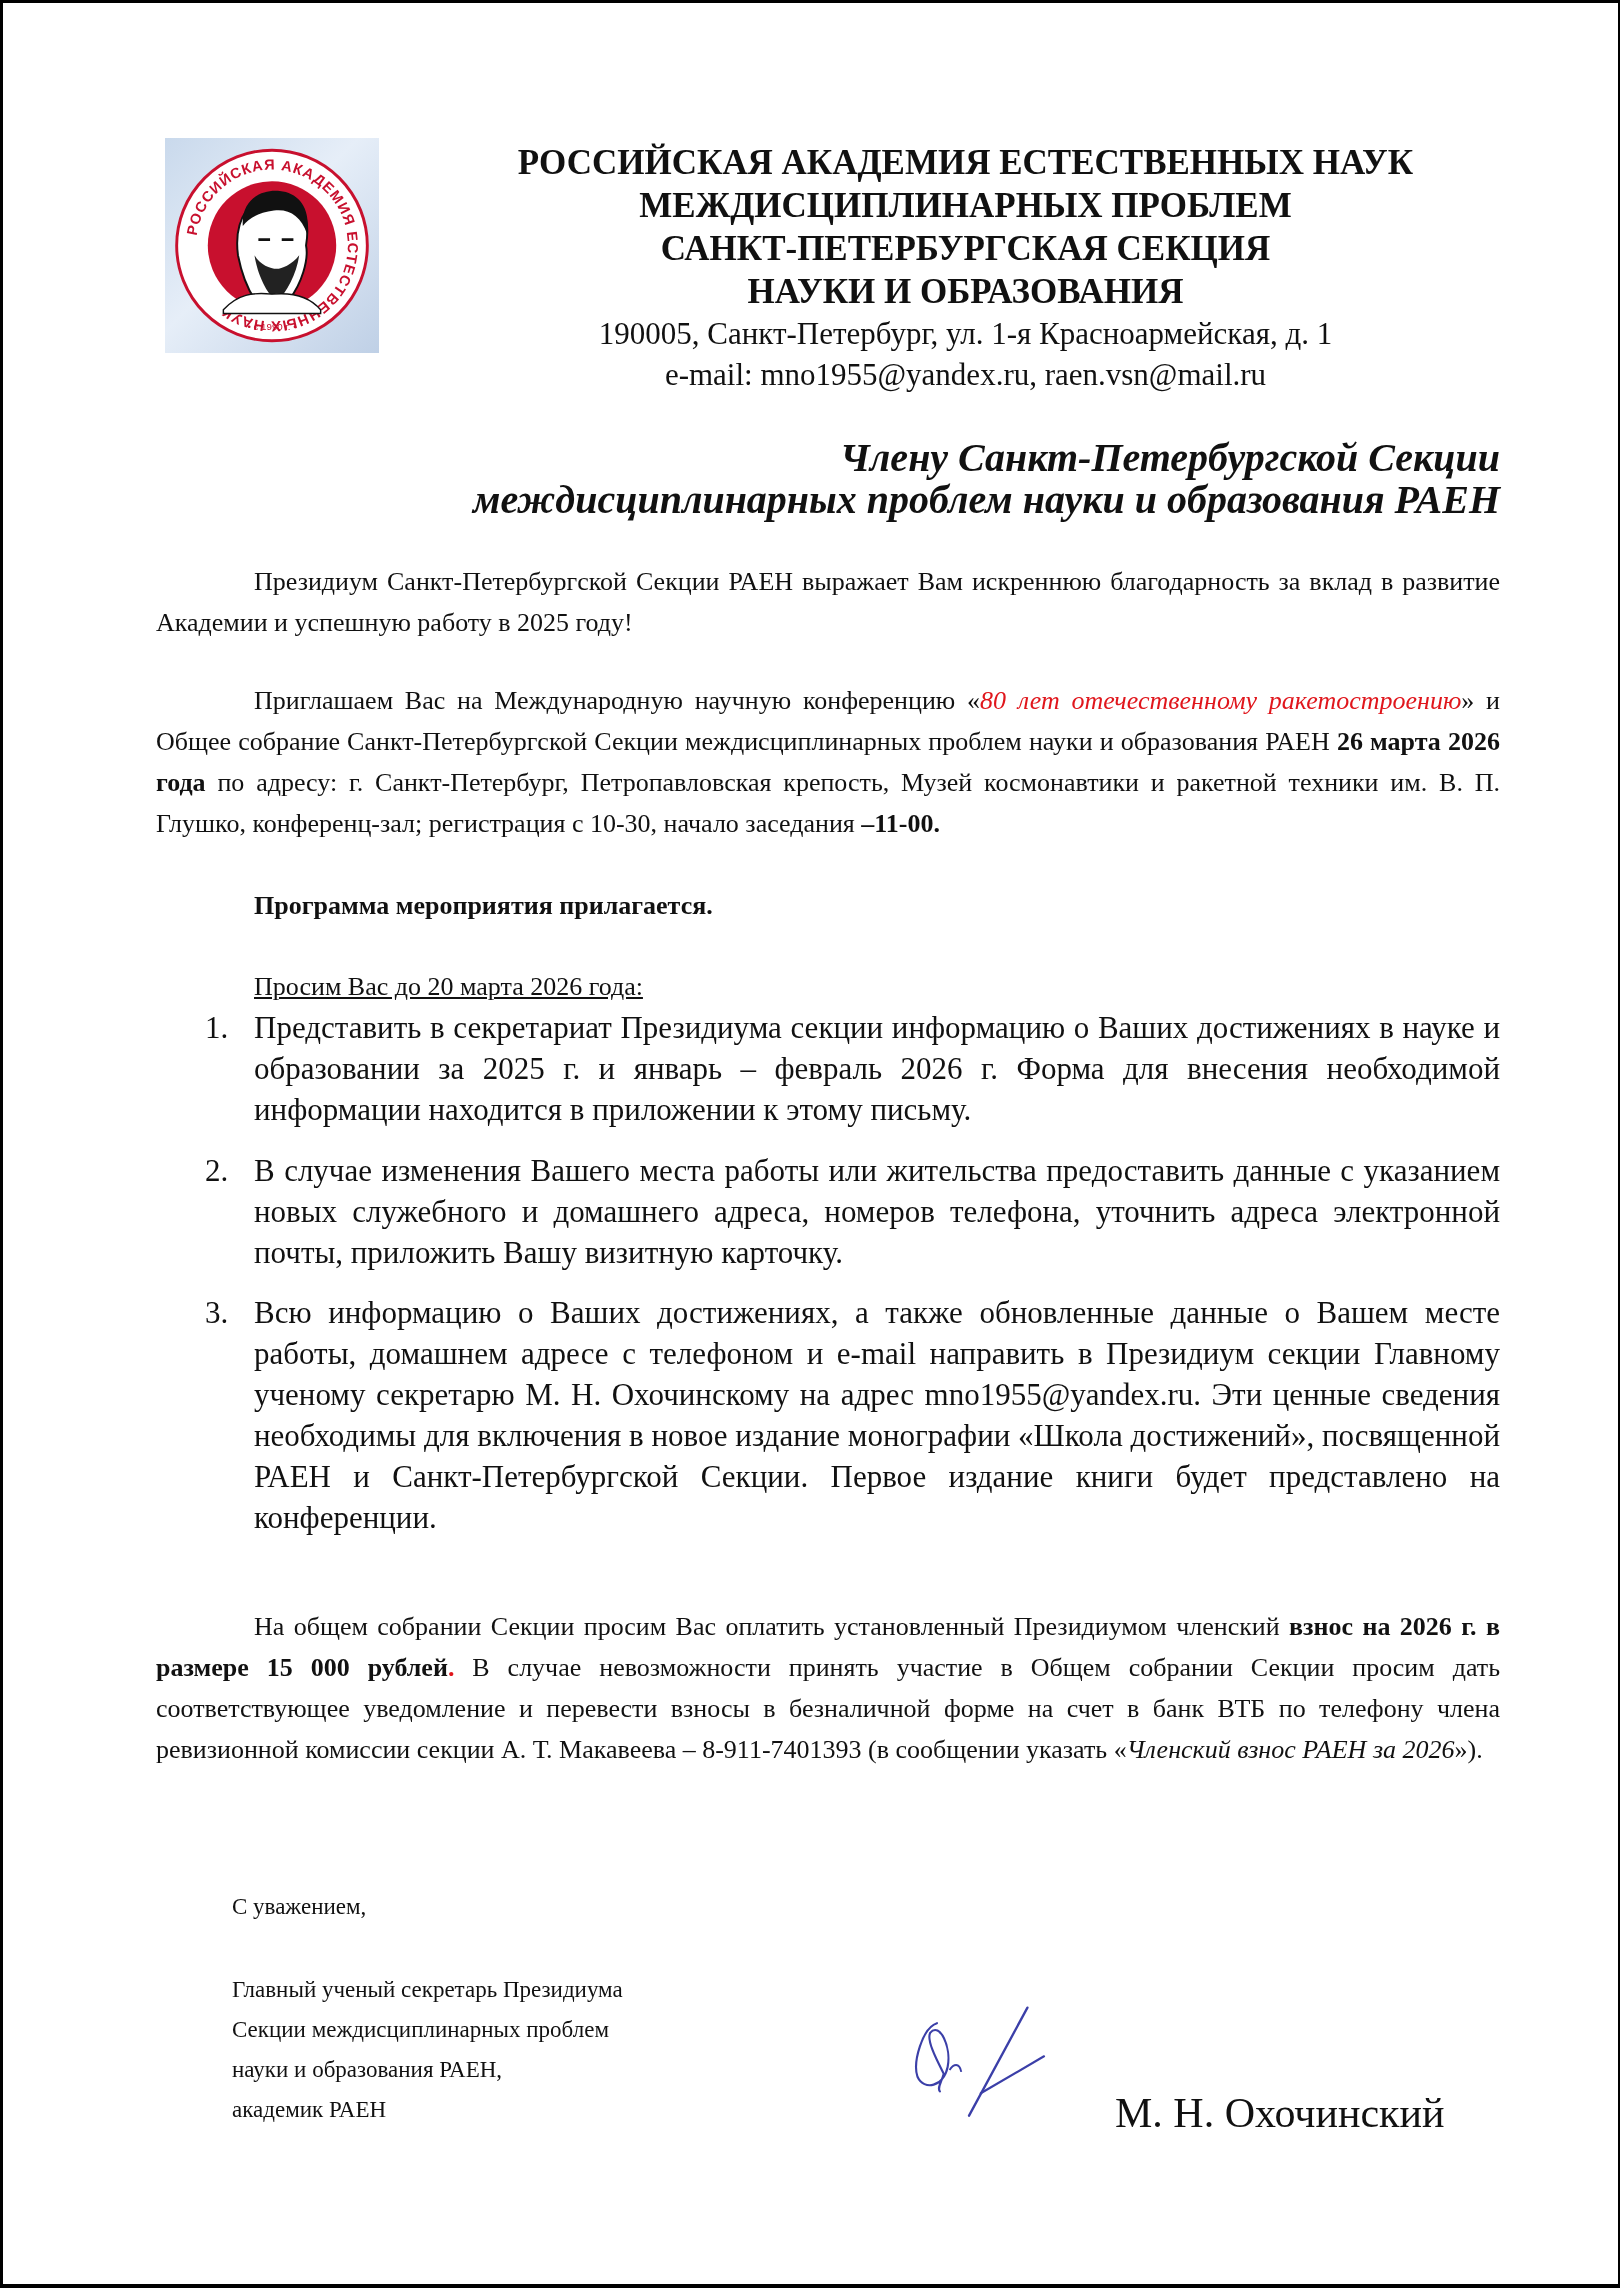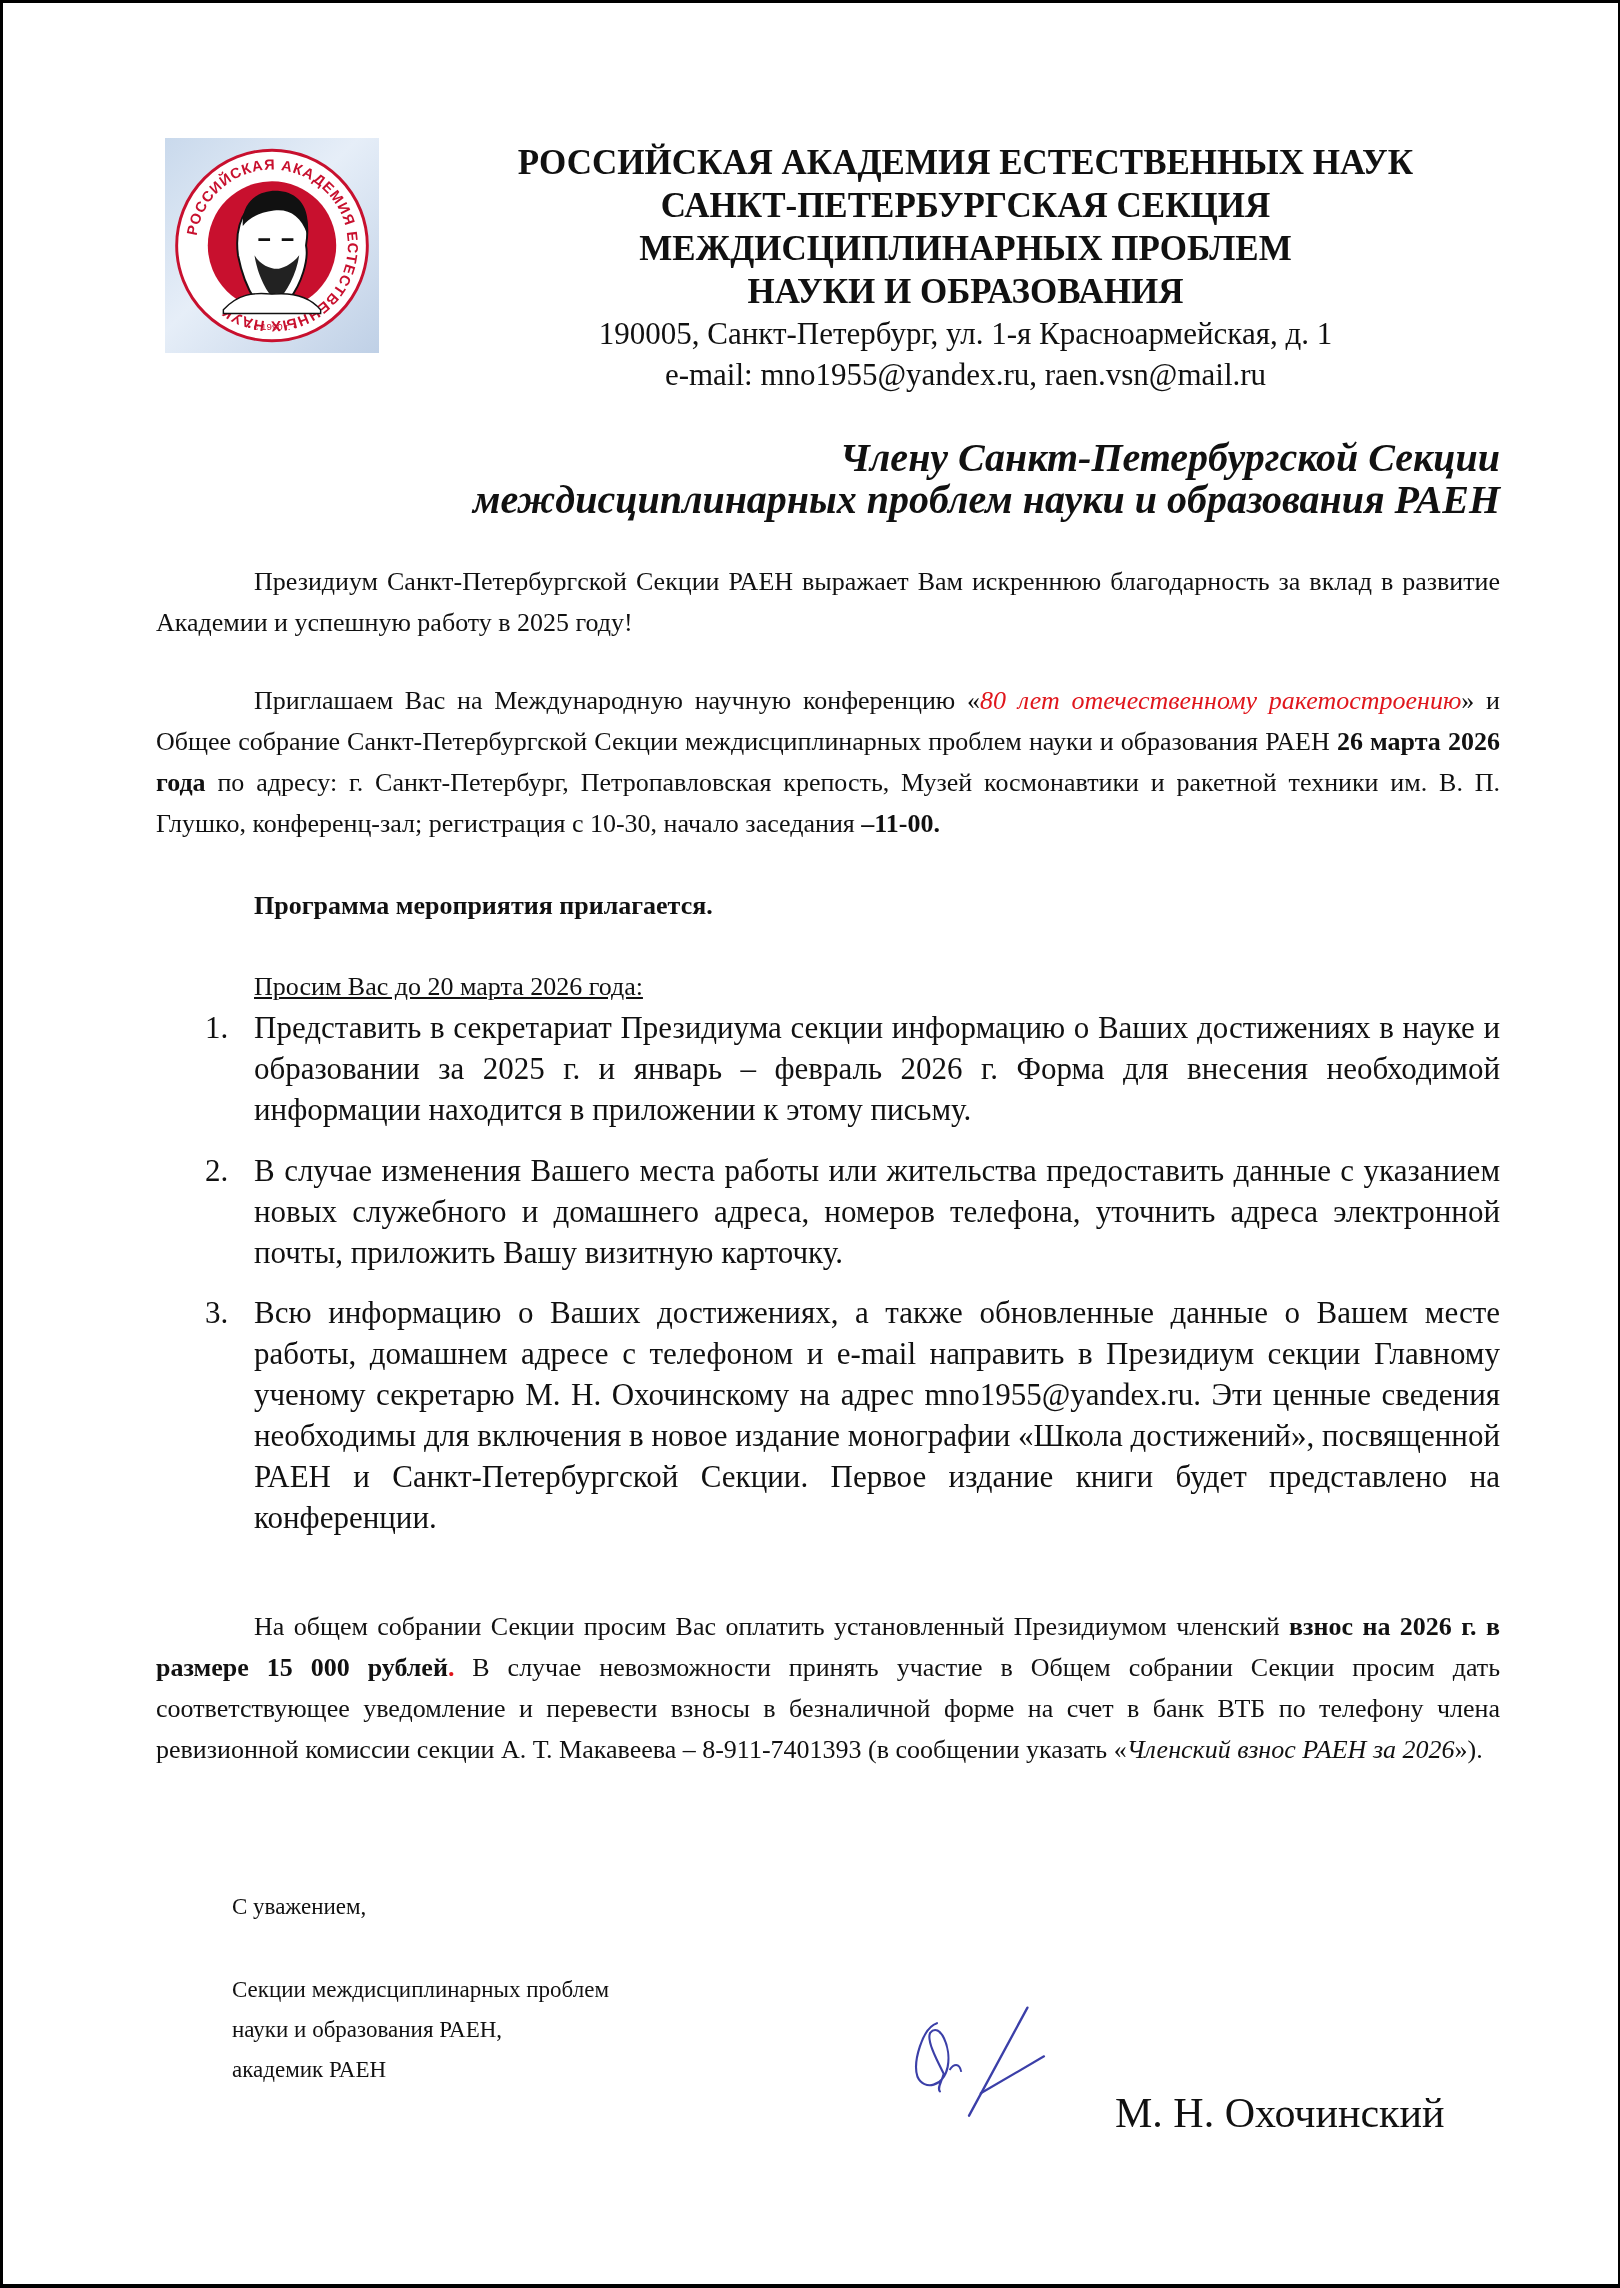--- a/index.html
+++ b/index.html
@@ -58,22 +58,22 @@
         <path d="M80,90 C78,62 100,52 118,54 C138,56 150,72 146,98 C140,80 128,72 112,74 C96,76 86,82 80,90 Z" fill="#111"></path>
         <path d="M92,120 C95,140 105,160 115,168 C125,158 135,140 138,120 C130,130 120,134 115,134 C108,134 98,130 92,120 Z" fill="#222"></path>
         <path d="M96,104 L108,104 M120,104 L132,104" stroke="#111" stroke-width="3"></path>
         <path d="M60,176 C75,160 90,158 110,160 C130,158 148,162 160,176 L160,180 L60,180 Z" fill="#ffffff" stroke="#111" stroke-width="1.5"></path>
       </g>
     </svg>
   </div>
 
   <div class="org">
     <div class="t">РОССИЙСКАЯ АКАДЕМИЯ ЕСТЕСТВЕННЫХ НАУК</div>
+    <div class="t">МЕЖДИСЦИПЛИНАРНЫХ ПРОБЛЕМ</div>
     <div class="t">САНКТ-ПЕТЕРБУРГСКАЯ СЕКЦИЯ</div>
-    <div class="t">МЕЖДИСЦИПЛИНАРНЫХ ПРОБЛЕМ</div>
     <div class="t">НАУКИ И ОБРАЗОВАНИЯ</div>
     <div class="a">190005, Санкт-Петербург, ул. 1-я Красноармейская, д. 1</div>
     <div class="a">e-mail: mno1955@yandex.ru, raen.vsn@mail.ru</div>
   </div>
 
   <div class="addressee">
     <div>Члену Санкт-Петербургской Секции</div>
     <div>междисциплинарных проблем науки и образования РАЕН</div>
   </div>
 
@@ -103,20 +103,21 @@
     </div>
   </div>
 
   <div class="p indent" style="top:1606px;">
     <span>На общем собрании Секции просим Вас оплатить установленный Президиумом членский </span><span class="b">взнос на 2026 г. в размере 15 000 рублей</span><span class="b" style="color:#e0161c">.</span><span> В случае невозможности принять участие в Общем собрании Секции просим дать соответствующее уведомление и перевести взносы в безналичной форме на счет в банк ВТБ по телефону члена ревизионной комиссии секции А. Т. Макавеева – 8-911-7401393 (в сообщении указать «</span><span style="font-style:italic">Членский взнос РАЕН за 2026</span><span>»).</span>
   </div>
 
   <div class="sign" style="top:1887px;">С уважением,</div>
 
   <div class="sign" style="top:1970px;">
+    <div>Главный ученый секретарь Президиума</div>
     <div>Секции междисциплинарных проблем</div>
     <div>науки и образования РАЕН,</div>
     <div>академик РАЕН</div>
   </div>
 
   <svg class="signature" viewBox="0 0 180 150">
     <path d="M55,30 C40,35 30,70 35,85 C42,100 62,95 66,75 C70,55 58,28 48,40 C44,48 56,70 62,82 C60,90 55,96 58,100" fill="none" stroke="#3b3fa8" stroke-width="2.2" stroke-linecap="round"></path>
     <path d="M68,78 C72,72 78,70 80,80" fill="none" stroke="#3b3fa8" stroke-width="2"></path>
     <path d="M148,14 L88,125" fill="none" stroke="#3b3fa8" stroke-width="2.4" stroke-linecap="round"></path>
     <path d="M100,102 L165,64" fill="none" stroke="#3b3fa8" stroke-width="2.2" stroke-linecap="round"></path>

